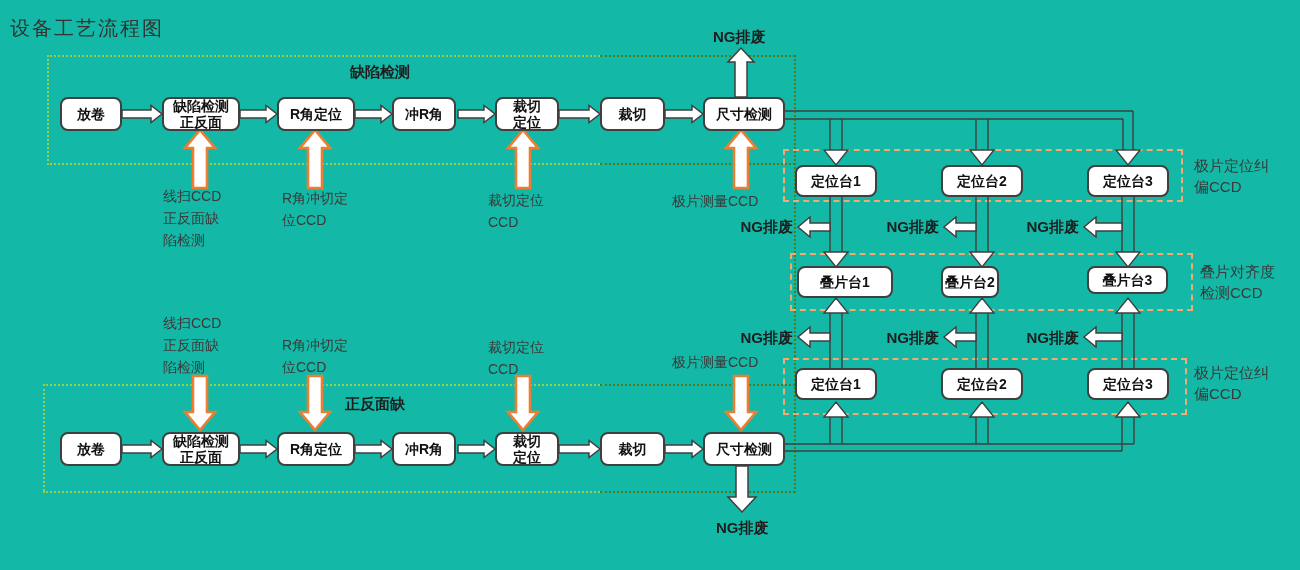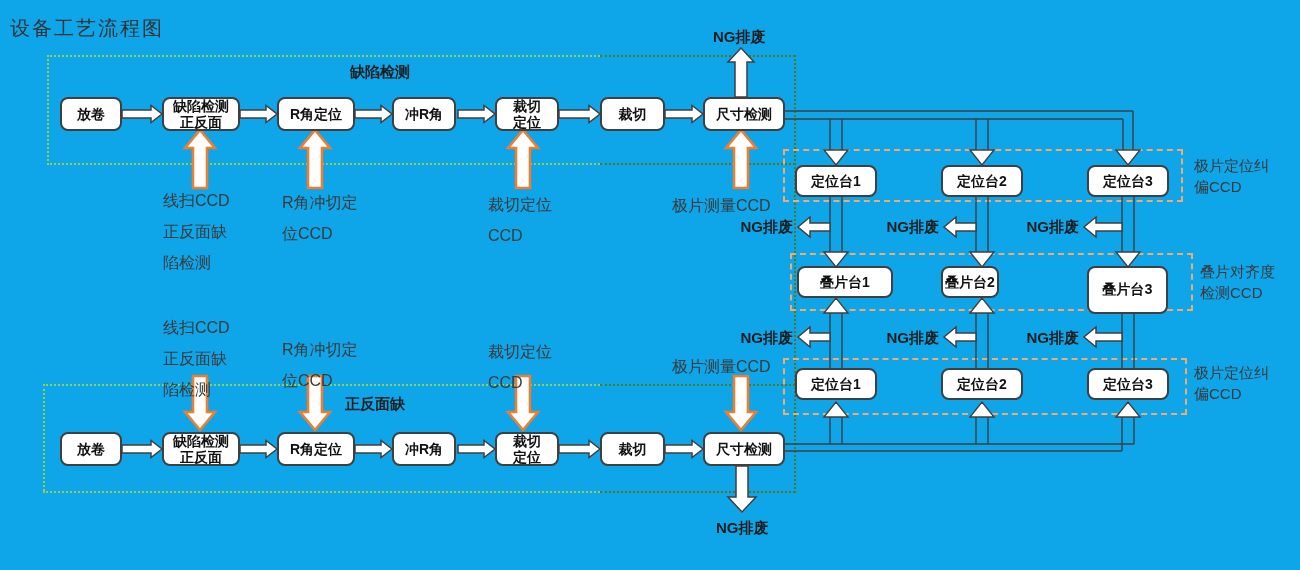--- a/index.html
+++ b/index.html
@@ -1,23 +1,23 @@
 <!DOCTYPE html>
 <html><head>
 <meta charset="utf-8">
 <style>
   html,body{margin:0;padding:0;background:#fff;}
-  #stage{position:relative;width:1300px;height:570px;background:#0ea5e9;overflow:hidden;
+  #stage{position:relative;width:1300px;height:570px;background:#14b8a6;overflow:hidden;
          font-family:"Liberation Sans","DejaVu Sans",sans-serif;}
   .title{position:absolute;left:10px;top:15px;font-family:"Liberation Serif","DejaVu Serif",serif;
          font-size:20px;color:#333;letter-spacing:2px;}
   .node{position:absolute;box-sizing:border-box;border:2px solid #3f3f3f;border-radius:8px;background:#fff;
         display:flex;align-items:center;justify-content:center;text-align:center;
         font-weight:bold;font-size:14px;line-height:16px;color:#111;white-space:pre-line;z-index:6;}
-  .lbl{position:absolute;font-size:16px;line-height:31px;color:#3a3a3a;white-space:pre-line;z-index:7;}
+  .lbl{position:absolute;font-size:14px;line-height:22px;color:#3a3a3a;white-space:pre-line;z-index:7;}
   .side-lbl{position:absolute;font-size:15px;line-height:21px;color:#3a3a3a;white-space:pre-line;z-index:7;}
   .ng{position:absolute;font-weight:bold;font-size:15px;color:#1d1d1d;z-index:7;}
   .ngr{text-align:right;width:56px;}
   .grp{position:absolute;font-weight:bold;font-size:15px;color:#1d1d1d;z-index:7;}
   .dotH{position:absolute;height:0;border-top:2px dotted #92d050;z-index:1;}
   .dotV{position:absolute;width:0;border-left:2px dotted #92d050;z-index:1;}
   .dg{border-color:#4f7b1d;}
   .orect{position:absolute;box-sizing:border-box;border:2px dashed #f4a96e;background:transparent;z-index:1;}
   svg.layer{position:absolute;left:0;top:0;z-index:4;}
 </style>
@@ -136,21 +136,21 @@
 位CCD</div>
   <div class="lbl" style="left:488px;top:336px;">裁切定位
 CCD</div>
   <div class="lbl" style="left:672px;top:351px;">极片测量CCD</div>
 
   <div class="node" style="left:795px;top:165px;width:82px;height:32px;">定位台1</div>
   <div class="node" style="left:941px;top:165px;width:82px;height:32px;">定位台2</div>
   <div class="node" style="left:1087px;top:165px;width:82px;height:32px;">定位台3</div>
   <div class="node" style="left:797px;top:266px;width:96px;height:32px;">叠片台1</div>
   <div class="node" style="left:941px;top:266px;width:58px;height:32px;">叠片台2</div>
-  <div class="node" style="left:1087px;top:266px;width:81px;height:48px;font-family:Liberation Mono, monospace;">叠片台3</div>
+  <div class="node" style="left:1087px;top:266px;width:81px;height:28px;">叠片台3</div>
   <div class="node" style="left:795px;top:368px;width:82px;height:32px;">定位台1</div>
   <div class="node" style="left:941px;top:368px;width:82px;height:32px;">定位台2</div>
   <div class="node" style="left:1087px;top:368px;width:82px;height:32px;">定位台3</div>
 
   <div class="side-lbl" style="left:1194px;top:155px;">极片定位纠
 偏CCD</div>
   <div class="side-lbl" style="left:1200px;top:261px;">叠片对齐度
 检测CCD</div>
   <div class="side-lbl" style="left:1194px;top:362px;">极片定位纠
 偏CCD</div>

